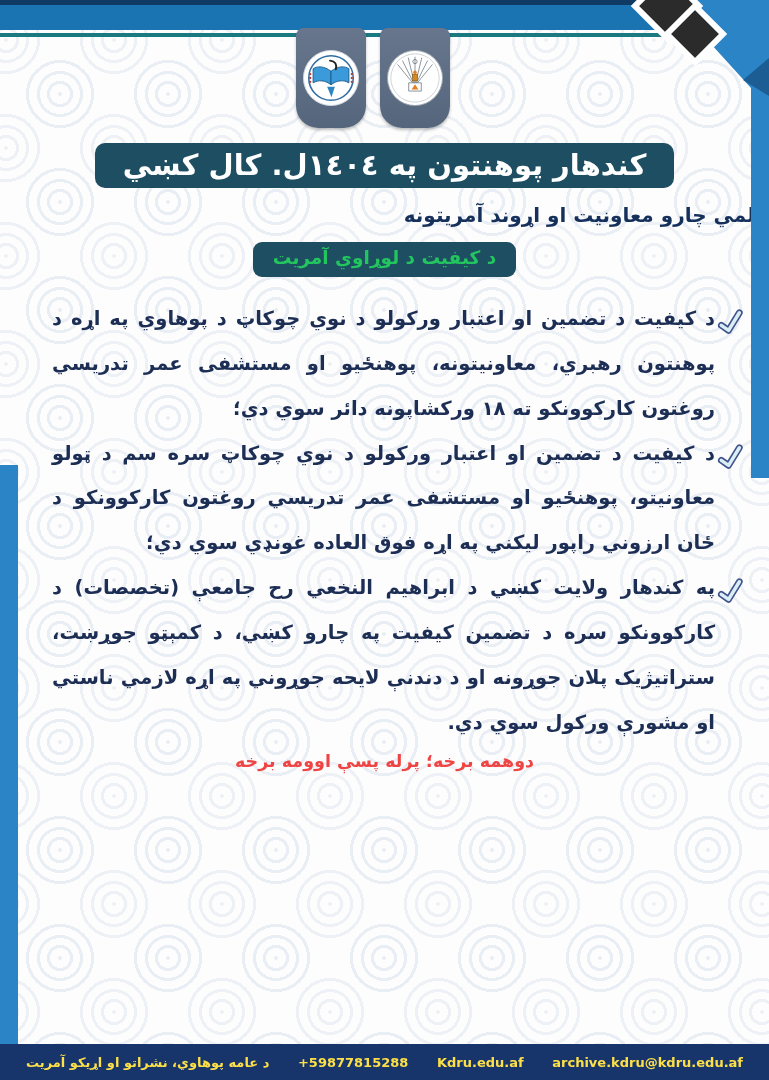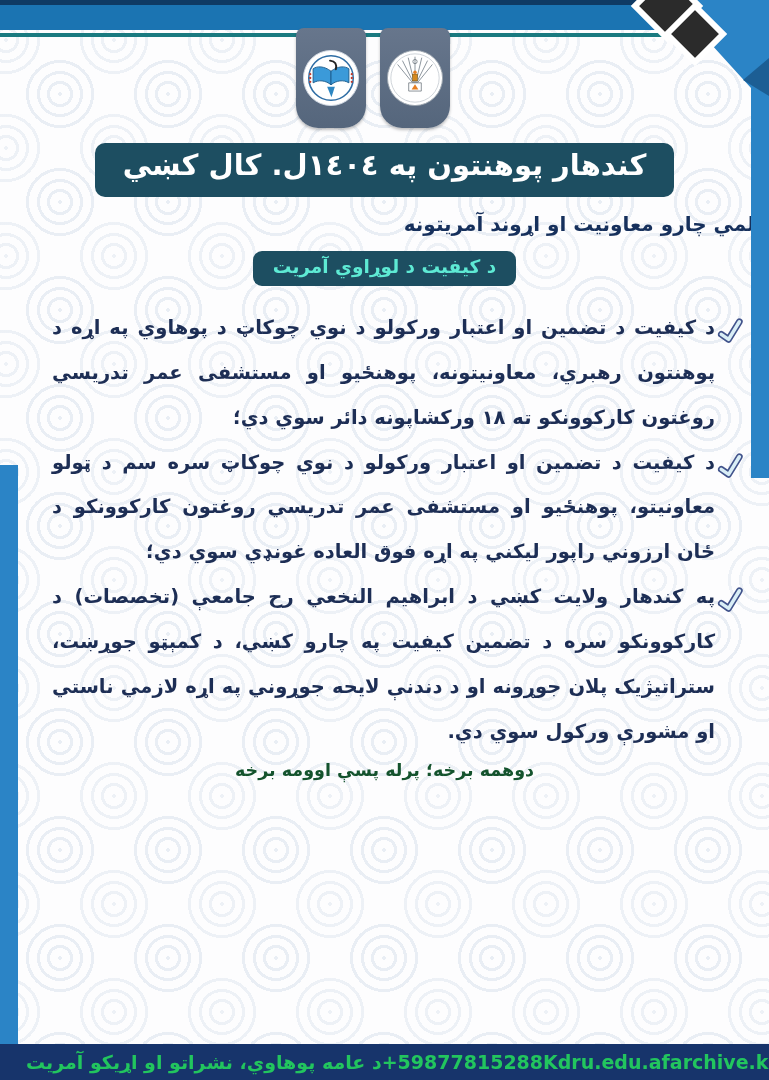--- a/index.html
+++ b/index.html
@@ -35,45 +35,45 @@
     background:linear-gradient(#67768c,#55667c);
     border-radius:8px 8px 22px 22px;
     display:flex;align-items:center;justify-content:center;
     box-shadow:0 2px 3px rgba(0,0,0,.25);}
   .badge-left{left:296px;}
   .badge-right{left:380px;}
 
   
   .banner-main{display:block;width:fit-content;margin:106px auto 0;
     background:#1d4e61;color:#fff;font-weight:bold;font-size:29px;
-    padding:5px 28px 15px;border-radius:10px;direction:rtl;}
+    padding:5px 28px 6px;border-radius:10px;direction:rtl;}
   .subtitle{text-align:right;margin-top:15px;font-size:20px;font-weight:bold;
     color:#16305c;direction:rtl;}
-  .banner-dept{width:fit-content;margin:15px auto 12px;background:#1d4e61;color:#5eead4;
+  .banner-dept{width:fit-content;margin:15px auto 12px;background:#1d4e61;color:#22c55e;
     font-weight:bold;font-size:18.5px;padding:5px 20px 9px;border-radius:9px;direction:rtl;}
 
   
   .list{margin:20px 24px 0 52px;direction:rtl;}
   .bullet{display:flex;align-items:flex-start;
     font-size:19.5px;font-weight:bold;color:#1d2e55;
     line-height:2.3;text-align:justify;}
   .bullet .icon-cell{flex:0 0 30px;margin-top:11px;transform:rotate(-6deg);}
 
-  .closing{text-align:center;font-weight:bold;font-size:17.5px;color:#14532d;
+  .closing{text-align:center;font-weight:bold;font-size:17.5px;color:#ef4444;
     margin-top:6px;direction:rtl;}
 
   
   .side-bar-left{position:absolute;left:0;top:465px;bottom:36px;width:18px;background:#2b84c6;z-index:3;}
   .side-bar-right{position:absolute;right:0;top:50px;height:428px;width:18px;background:#2b84c6;z-index:3;}
 
   
   .footer{position:absolute;bottom:0;left:0;right:0;height:36px;background:#17346b;
     display:flex;align-items:center;justify-content:space-between;
     padding:0 26px;z-index:6;direction:ltr;}
-  .footer span{color:#22c55e;font-weight:bold;font-size:19px;white-space:nowrap;}
+  .footer span{color:#fde047;font-weight:bold;font-size:13px;white-space:nowrap;}
 </style>
 </head>
 <body>
 
 <div class="page">
 
   <div class="layer">
     <div class="top-band"></div>
     <div class="teal-line"></div>
   </div>

